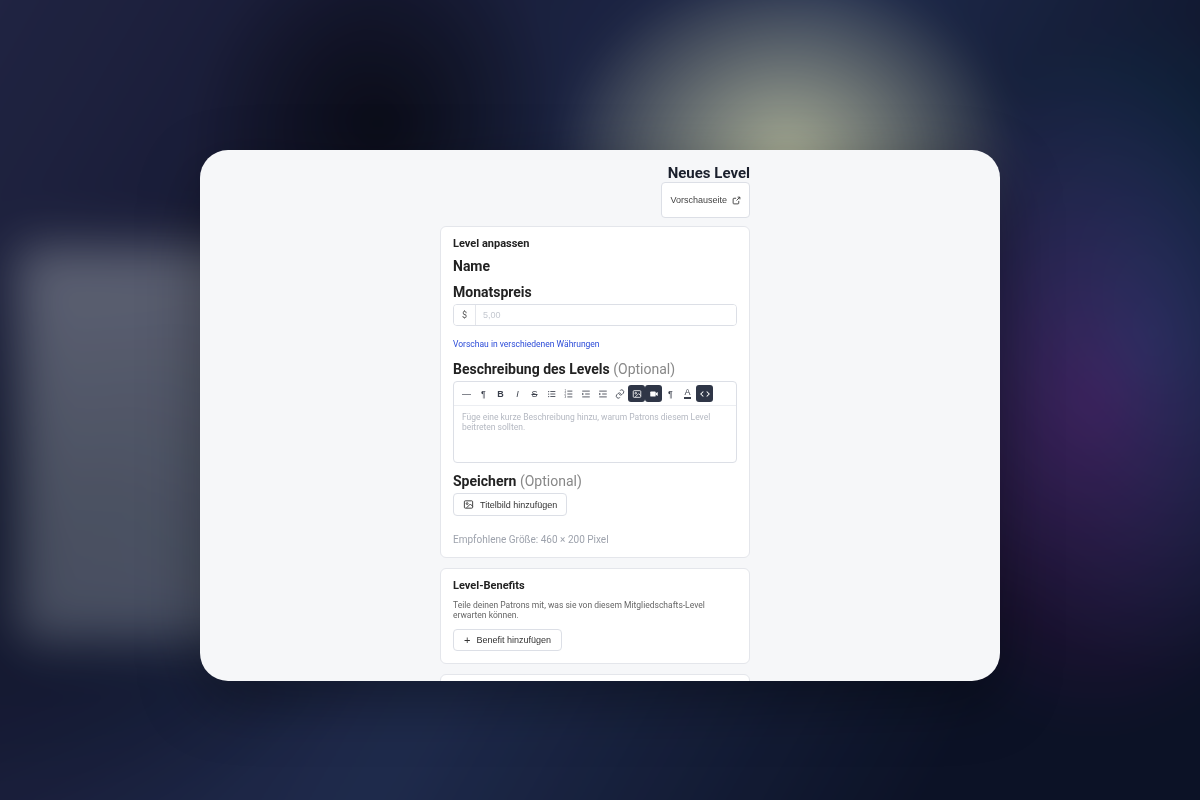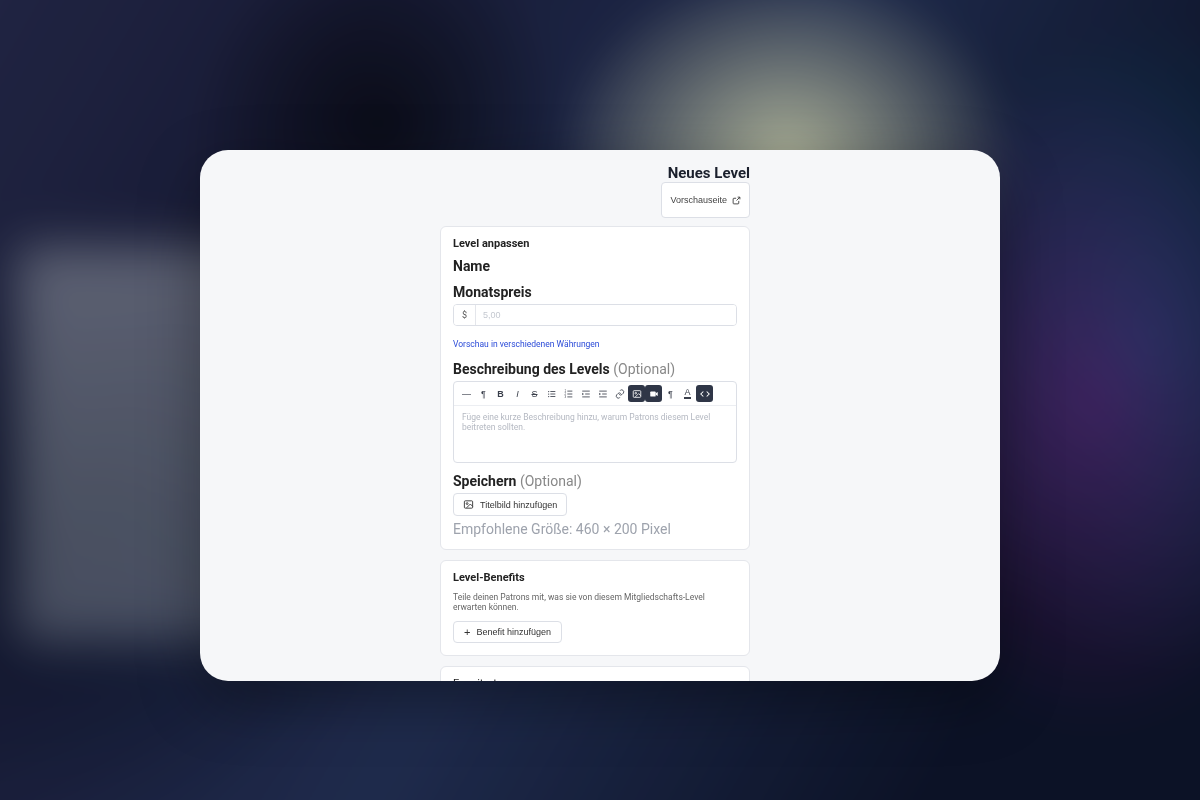--- a/index.html
+++ b/index.html
@@ -84,21 +84,21 @@
     width:100%; border:none; resize:none; height:52px; padding:6px 8px; font-size:8.5px;
     color:#333; outline:none; font-family:inherit;
   }
   .editor textarea::placeholder{ color:#b5b9c2;}
 
   .img-btn {
     display:inline-flex; align-items:center; gap:6px; border:1px solid #dcdfe6; background:#fff;
     padding:5px 9px; border-radius:4px; font-size:9px; color:#333; cursor:pointer;
   }
   .img-btn svg{width:11px;height:11px;}
-  .hint { font-size:14px; color:#9ea3ad; margin-top:5px;}
+  .hint { font-size:10px; color:#9ea3ad; margin-top:18px;}
   .subtext { font-size:8.5px; color:#666; margin-bottom:9px;}
 
   .benefit-btn {
     display:inline-flex; align-items:center; gap:6px; border:1px solid #dcdfe6; background:#fff;
     padding:5px 10px; border-radius:4px; font-size:9px; color:#333; cursor:pointer;
   }
 
   .adv-card { padding: 10px 12px; }
   .advanced { display:flex; align-items:center; gap:5px; font-size:11px; font-weight:400; color:#222; cursor:pointer;}
   .advanced svg{width:11px;height:11px;}

